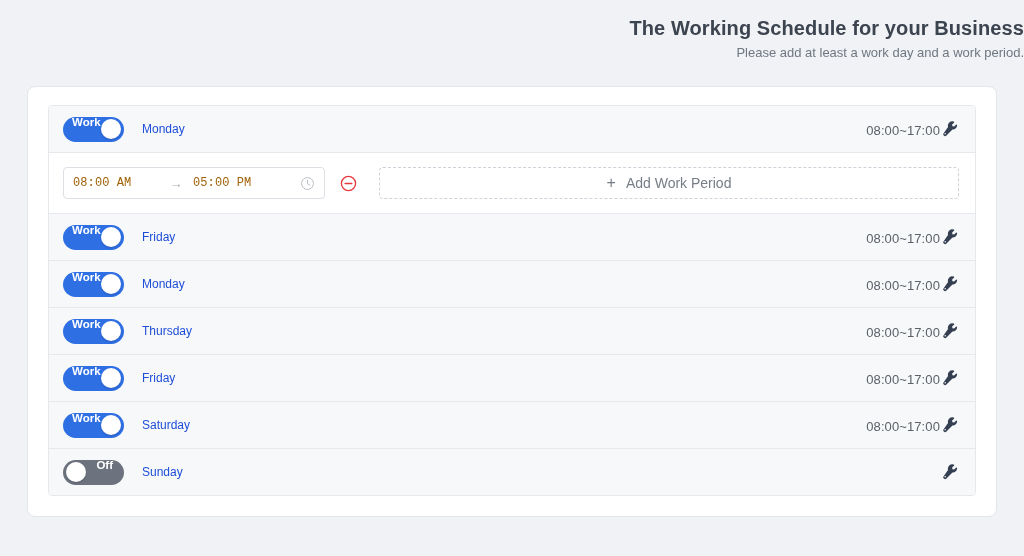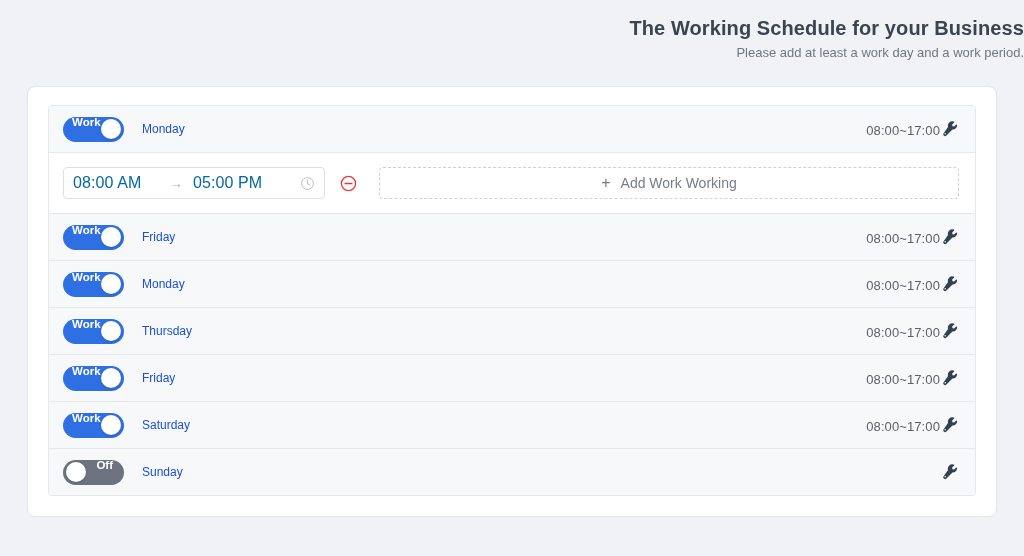--- a/index.html
+++ b/index.html
@@ -156,23 +156,23 @@
     border: 1px solid #dcdfe4;
     border-radius: 4px;
     background: #ffffff;
     padding: 0 9px;
     flex: 0 0 auto;
   }
   .time-input {
     border: none;
     outline: none;
     background: transparent;
-    font-family: Liberation Sans, sans-serif;
-    font-size: 16px;
-    color: #0369a1;
+    font-family: Liberation Mono, monospace;
+    font-size: 12px;
+    color: #a16207;
     width: 86px;
     padding: 0;
     letter-spacing: 0.1px;
   }
   .time-input::placeholder { color: #b4b9c0; }
   .range-arrow {
     color: #a7acb4;
     font-size: 13px;
     width: 34px;
     text-align: center;
@@ -259,21 +259,21 @@
 
       <span class="remove-period">
         <svg viewBox="0 0 24 24" width="17" height="17" aria-hidden="true">
           <circle cx="12" cy="12" r="10" fill="none" stroke="#e8383d" stroke-width="1.9"></circle>
           <path d="M7.2 12h9.6" stroke="#e8383d" stroke-width="1.9" stroke-linecap="round"></path>
         </svg>
       </span>
 
       <button class="add-period-btn">
         <span class="add-period-plus">+</span>
-        <span>Add Work Working</span>
+        <span>Add Work Period</span>
       </button>
     </div>
   </div>
 
   <div class="day-block">
     <div class="day-row">
       <div class="day-left">
         <div class="toggle on">
           <span class="toggle-label">Work</span>
           <span class="toggle-knob"></span>

